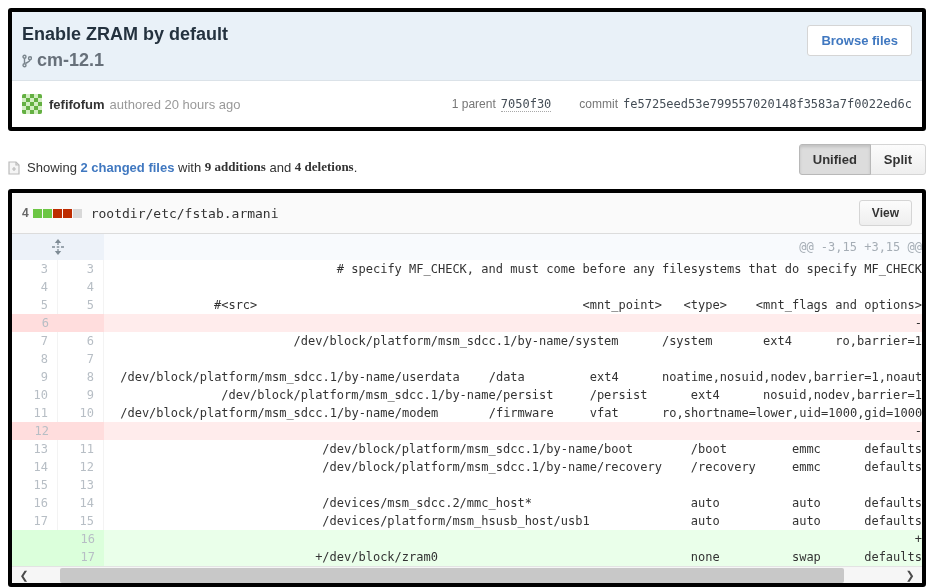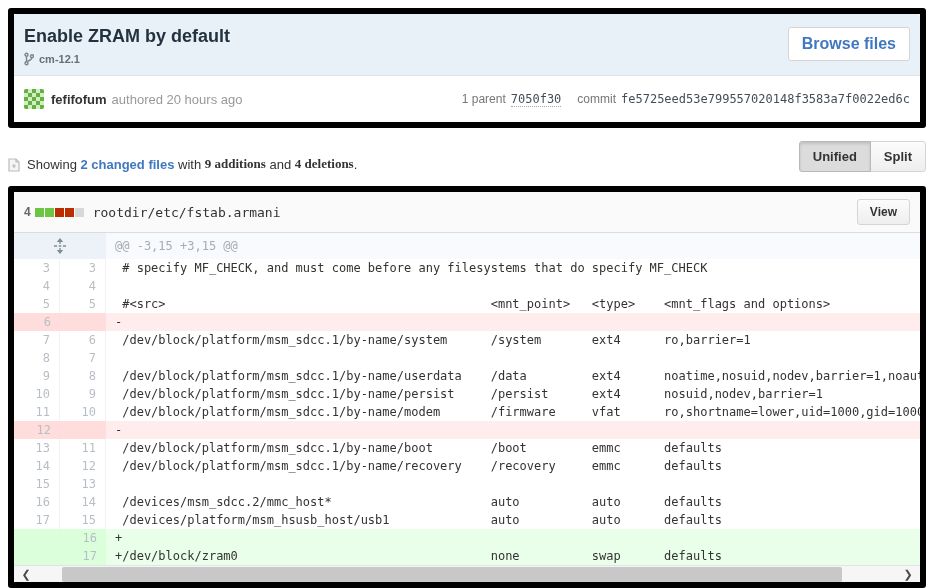--- a/index.html
+++ b/index.html
@@ -1,40 +1,40 @@
 <!DOCTYPE html>
 <html><head>
 <meta charset="utf-8">
 <style>
   * { box-sizing: border-box; }
   html,body { margin:0; padding:0; }
   body {
     width:934px; height:588px; overflow:hidden; background:#fff;
     font-family:"Liberation Sans", sans-serif; color:#333;
   }
-  .box { border:6px solid #000000; border-radius:3px; margin:0 8px; }
+  .box { border:4px solid #000000; border-radius:3px; margin:0 8px; }
 
   
   .commit-header { margin-top:8px; }
   .commit-header-top { background:#e9f1f8; padding:11px 10px 9px; border-radius:3px 3px 0 0; position:relative; }
   .commit-title { font-size:18px; font-weight:bold; color:#24323f; margin:0 150px 5px 0; line-height:22px; }
-  .branch-row { color:#67707a; font-size:11px; font-weight:bold; display:flex; align-items:center; }
+  .branch-row { color:#67707a; font-size:18px; font-weight:bold; display:flex; align-items:center; }
   .branch-row svg { margin-right:5px; }
   .browse-btn { position:absolute; right:10px; top:13px; background:#fff; border:1px solid #d5d5d5;
-    border-radius:3px; padding:7px 13px; font-size:16px; font-weight:bold; color:#4078c0; cursor:pointer; }
+    border-radius:3px; padding:7px 13px; font-size:13px; font-weight:bold; color:#4078c0; cursor:pointer; }
   .commit-header-bottom { background:#fff; border-top:1px solid #dbe2e8; padding:13px 10px;
     display:flex; align-items:center; border-radius:0 0 3px 3px; font-size:13px; }
   .avatar { width:20px; height:20px; border-radius:2px; margin-right:7px; flex:none; }
   .author-name { font-weight:bold; color:#333; margin-right:5px; cursor:pointer; }
   .authored { color:#999; }
   .meta-right { margin-left:auto; color:#767676; font-size:12px; display:flex; align-items:center; white-space:nowrap;text-align:right; }
   .mono, .sha { font-family:"DejaVu Sans Mono","Liberation Mono",monospace; }
   .sha { color:#444d56; font-size:12px; }
   .parent-sha { border-bottom:1px dotted #a8a8a8; margin-left:5px; cursor:pointer; }
-  .commit-label { margin-left:16px; margin-right:5px; }
+  .commit-label { margin-left:28px; margin-right:5px; }
 
   
   .stats { margin:13px 8px 0; display:flex; align-items:flex-end; font-size:13px; color:#333; }
   .stats .file-icon { margin-right:7px; display:flex; }
   .stats b { font-weight:bold;font-family:Liberation Serif, serif; }
   .link { color:#4078c0; font-weight:bold; text-decoration:none; cursor:pointer; }
   .stats span.gap { white-space:pre; }
   .toggle-group { margin-left:auto; display:flex; }
   .toggle { padding:7px 13px; font-size:13px; font-weight:bold; color:#333;
     background:linear-gradient(#fcfcfc,#eee); border:1px solid #d5d5d5; cursor:pointer; }
@@ -53,21 +53,21 @@
   .block.deleted { background:#bd2c00; }
   .block.neutral { background:#d8d8d8; }
   .filename { margin-left:9px; color:#333; cursor:pointer; }
   .view-btn { margin-left:auto; background:linear-gradient(#fcfcfc,#eee); border:1px solid #d5d5d5;
     border-radius:3px; padding:5px 12px; font-weight:bold; font-size:12px; color:#333; cursor:pointer; }
 
   .diff-body { font-family:"DejaVu Sans Mono","Liberation Mono",monospace; font-size:12px; background:#fff; }
   .diff-row { display:flex; line-height:18px; height:18px; }
   .num { flex:none; width:46px; text-align:right; padding-right:9px; color:#b7bec5; cursor:pointer; }
   .ctx .num { border-right:1px solid #f3f3f3; }
-  .code { flex:1; overflow:hidden; white-space:pre; padding-left:9px; color:#333; }
+  .code { flex:1; overflow:hidden; white-space:pre; padding-left:9px; color:#333;text-align:right; }
   .diff-row.hunk { height:26px; line-height:26px; }
   .hunk .gutter { width:92px; flex:none; background:#edf2f9; display:flex; align-items:center; justify-content:center; cursor:pointer; }
   .hunk .code { background:#f8fafd; color:#a5adb5; }
   .del .num { background:#ffdddd; }
   .del .code { background:#ffecec; }
   .add .num { background:#dbffdb; }
   .add .code { background:#eaffea; }
 
   
   .hscroll { height:17px; background:#f6f6f6; border-top:1px solid #e3e3e3; position:relative; border-radius:0 0 3px 3px; }

